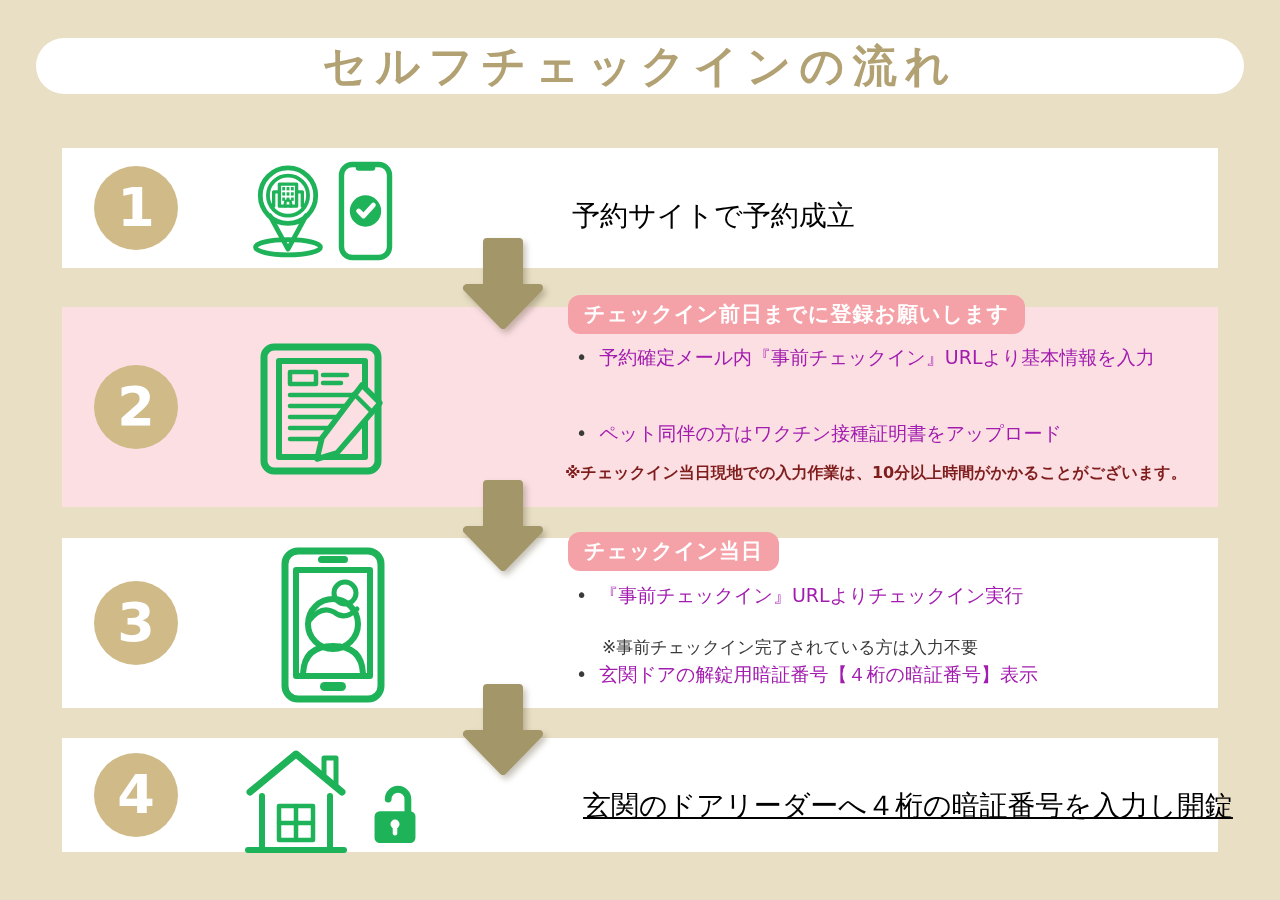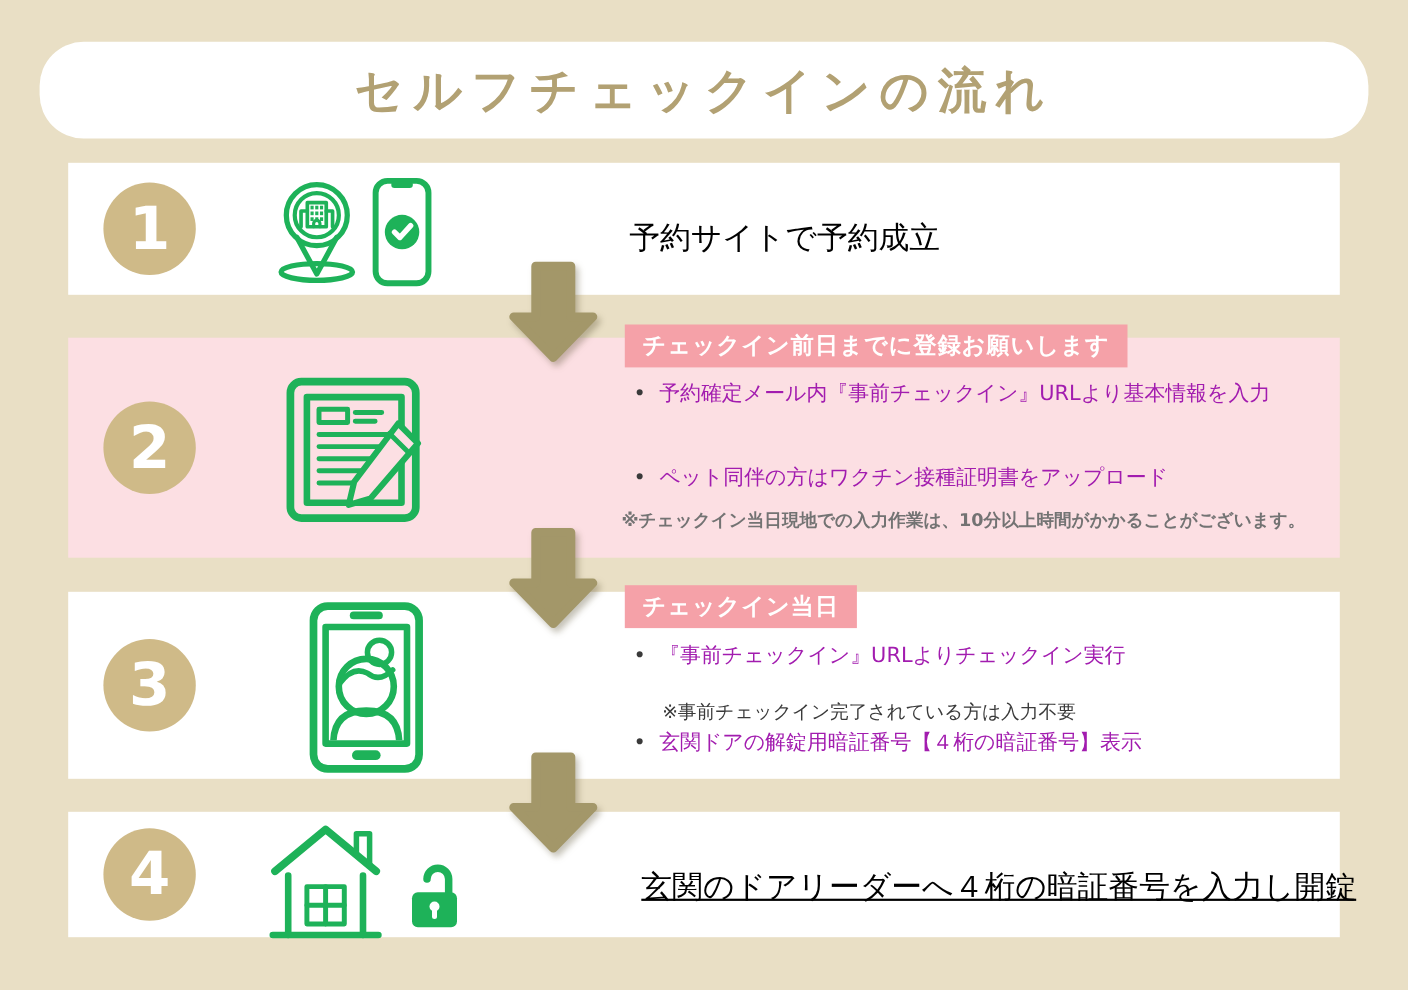--- a/index.html
+++ b/index.html
@@ -3,21 +3,21 @@
 <meta charset="utf-8">
 <style>
   html,body{margin:0;padding:0;}
   .canvas{
     position:relative;width:1280px;height:900px;overflow:hidden;
     background:#e9dfc5;
     font-family:"DejaVu Sans","Liberation Sans",sans-serif;
     color:#3a3a3a;
   }
   .banner{
-    position:absolute;left:36px;top:38px;width:1208px;height:88px;
+    position:absolute;left:36px;top:38px;width:1208px;height:56px;
     background:#ffffff;border-radius:40px;
     display:flex;align-items:center;justify-content:center;
   }
   .banner h1{
     margin:0;font-size:44px;font-weight:bold;color:#b2a173;letter-spacing:8px;
   }
   .row{position:absolute;left:62px;width:1156px;}
   .row-white{background:#ffffff;}
   .row-pink{background:#fcdfe3;}
   #row1{top:148px;height:120px;}
@@ -29,33 +29,33 @@
     background:#cfba88;color:#ffffff;
     display:flex;align-items:center;justify-content:center;
     font-size:54px;font-weight:bold;line-height:1;
   }
   .icon{position:absolute;}
   .icon svg{overflow:visible;display:block;}
   .step-text{position:absolute;font-size:28px;color:#000000;white-space:nowrap;}
   .badge{
     position:absolute;background:#f5a1a8;color:#ffffff;
     font-size:21px;font-weight:bold;letter-spacing:1px;
-    padding:5px 16px 6px;border-radius:0;white-space:nowrap;
+    padding:5px 16px 6px;border-radius:12px;white-space:nowrap;
   }
   .bullet{
     position:absolute;font-size:19px;color:#a21caf;white-space:nowrap;
   }
   .bullet::before{
     content:"\2022";margin-right:12px;font-size:19px;color:#3a3a3a;
   }
   .subnote{
     position:absolute;font-size:17px;color:#3a3a3a;white-space:nowrap;
   }
   .rednote{
-    position:absolute;font-size:16px;font-weight:bold;color:#737373;white-space:nowrap;
+    position:absolute;font-size:16px;font-weight:bold;color:#7f1d1d;white-space:nowrap;
   }
   .arrow{position:absolute;filter:drop-shadow(3px 4px 3px rgba(90,80,50,.35));}
 </style>
 </head>
 <body>
 
 <div class="canvas">
 
   <div class="banner">
     <h1>セルフチェックインの流れ</h1>

